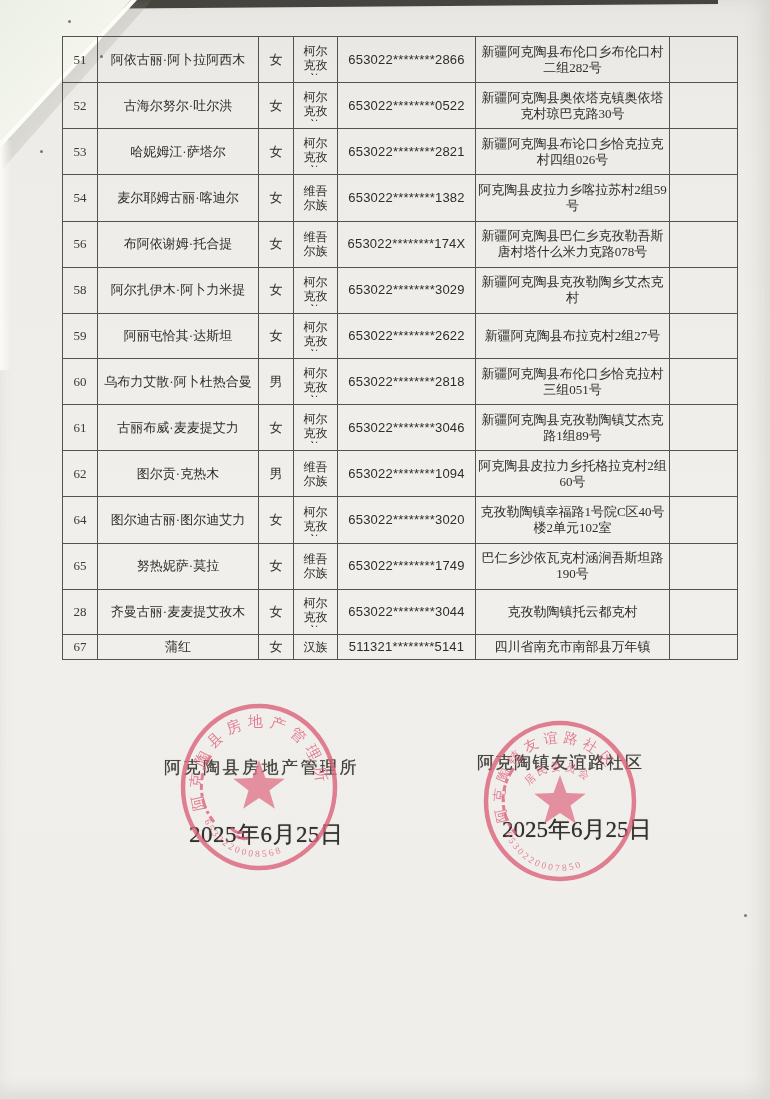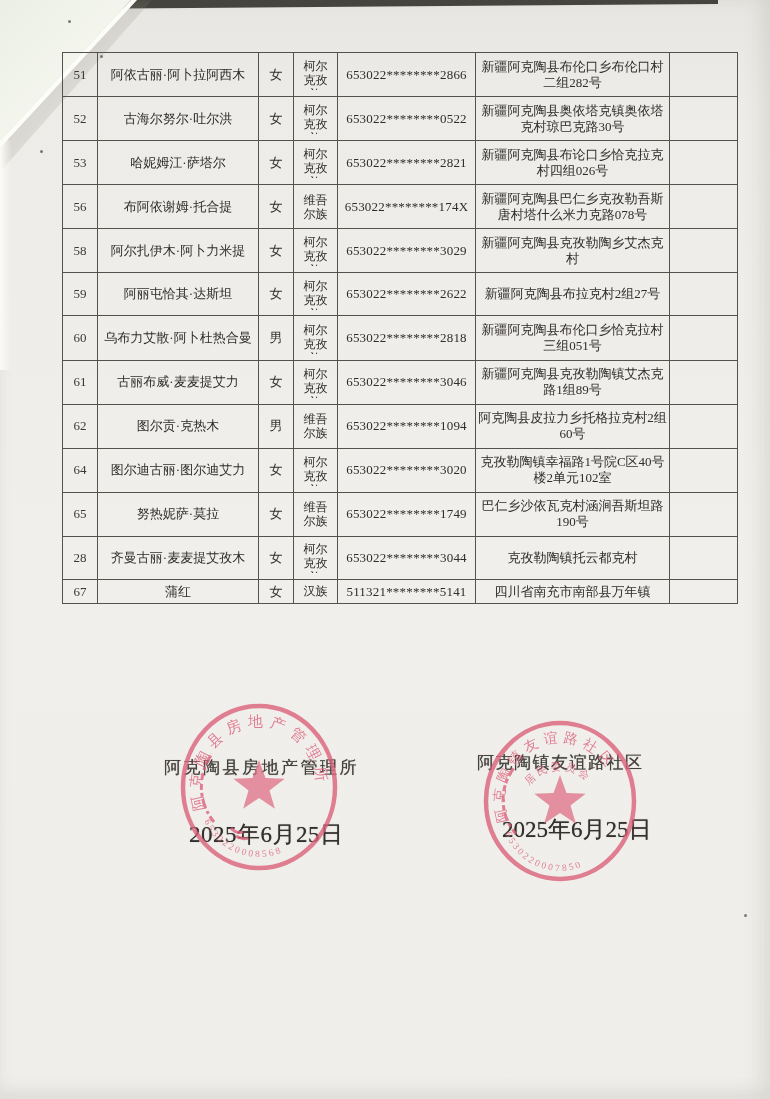--- a/index.html
+++ b/index.html
@@ -19,30 +19,30 @@
   .fold-back{position:absolute;left:0;top:0;width:170px;height:180px;
     clip-path:polygon(0 0,131px 0,0 141px);
     background:linear-gradient(132deg,#ecefe5 0%,#f6f8f0 55%,#e2e5d9 100%);}
   .fold-hl{position:absolute;left:0;top:0;width:170px;height:180px;
     clip-path:polygon(131px 0,137px 0,0 148px,0 141px);background:#fcfdf8;}
   .edge-hl{position:absolute;left:0;top:140px;width:12px;height:230px;
     background:linear-gradient(90deg,#fbfbf7,rgba(251,251,247,0));}
   .speck{position:absolute;width:3px;height:3px;border-radius:50%;background:#3c3b36;opacity:.65;}
 
   
-  table.roster{position:absolute;left:62px;top:52px;width:675px;height:552px;
+  table.roster{position:absolute;left:62px;top:36px;width:675px;height:624px;
     border-collapse:collapse;table-layout:fixed;z-index:1;}
   table.roster td{border:1px solid #53524c;text-align:center;vertical-align:middle;
     padding:1px 2px;font-size:13px;line-height:1.22;overflow:hidden;}
   td.col-row-number{font-size:13.5px;color:#3a3834;}
   td.col-name{font-size:13.5px;}
   td.col-gender{font-size:13px;}
   td.col-ethnicity{padding:0;}
   .eth-inner{width:27px;margin:0 auto;font-size:12px;line-height:14px;max-height:31px;overflow:hidden;}
-  td.col-id-number{font-size:13.5px;letter-spacing:.2px;font-family:Liberation Serif, serif;}
+  td.col-id-number{font-size:13.5px;letter-spacing:.2px;font-family:Liberation Sans, sans-serif;}
   td.col-address{font-size:12px;line-height:1.3;}
 
   
   .stamp-block{position:absolute;z-index:2;}
   .stamp-block .org-text{position:absolute;white-space:nowrap;color:#45423e;
     font-size:17px;text-shadow:0 0 .7px rgba(70,68,64,.8);}
   .stamp-block .date-text{position:absolute;white-space:nowrap;color:#33312e;
     font-size:23px;text-shadow:0 0 .7px rgba(60,58,54,.8);margin-top:20px;}
   .seal{position:absolute;opacity:.78;}
   .seal text{font-family:"Liberation Serif","DejaVu Serif",serif;}
@@ -99,20 +99,31 @@
         </tr>
         <tr>
           <td class="col-row-number">53</td>
           <td class="col-name">哈妮姆江·萨塔尔</td>
           <td class="col-gender">女</td>
           <td class="col-ethnicity">
             <div class="eth-inner">柯尔克孜族</div>
           </td>
           <td class="col-id-number">653022********2821</td>
           <td class="col-address">新疆阿克陶县布论口乡恰克拉克村四组026号</td>
+          <td class="col-empty"></td>
+        </tr>
+        <tr>
+          <td class="col-row-number">54</td>
+          <td class="col-name">麦尔耶姆古丽·喀迪尔</td>
+          <td class="col-gender">女</td>
+          <td class="col-ethnicity">
+            <div class="eth-inner">维吾尔族</div>
+          </td>
+          <td class="col-id-number">653022********1382</td>
+          <td class="col-address">阿克陶县皮拉力乡喀拉苏村2组59号</td>
           <td class="col-empty"></td>
         </tr>
         <tr>
           <td class="col-row-number">56</td>
           <td class="col-name">布阿依谢姆·托合提</td>
           <td class="col-gender">女</td>
           <td class="col-ethnicity">
             <div class="eth-inner">维吾尔族</div>
           </td>
           <td class="col-id-number">653022********174X</td>

